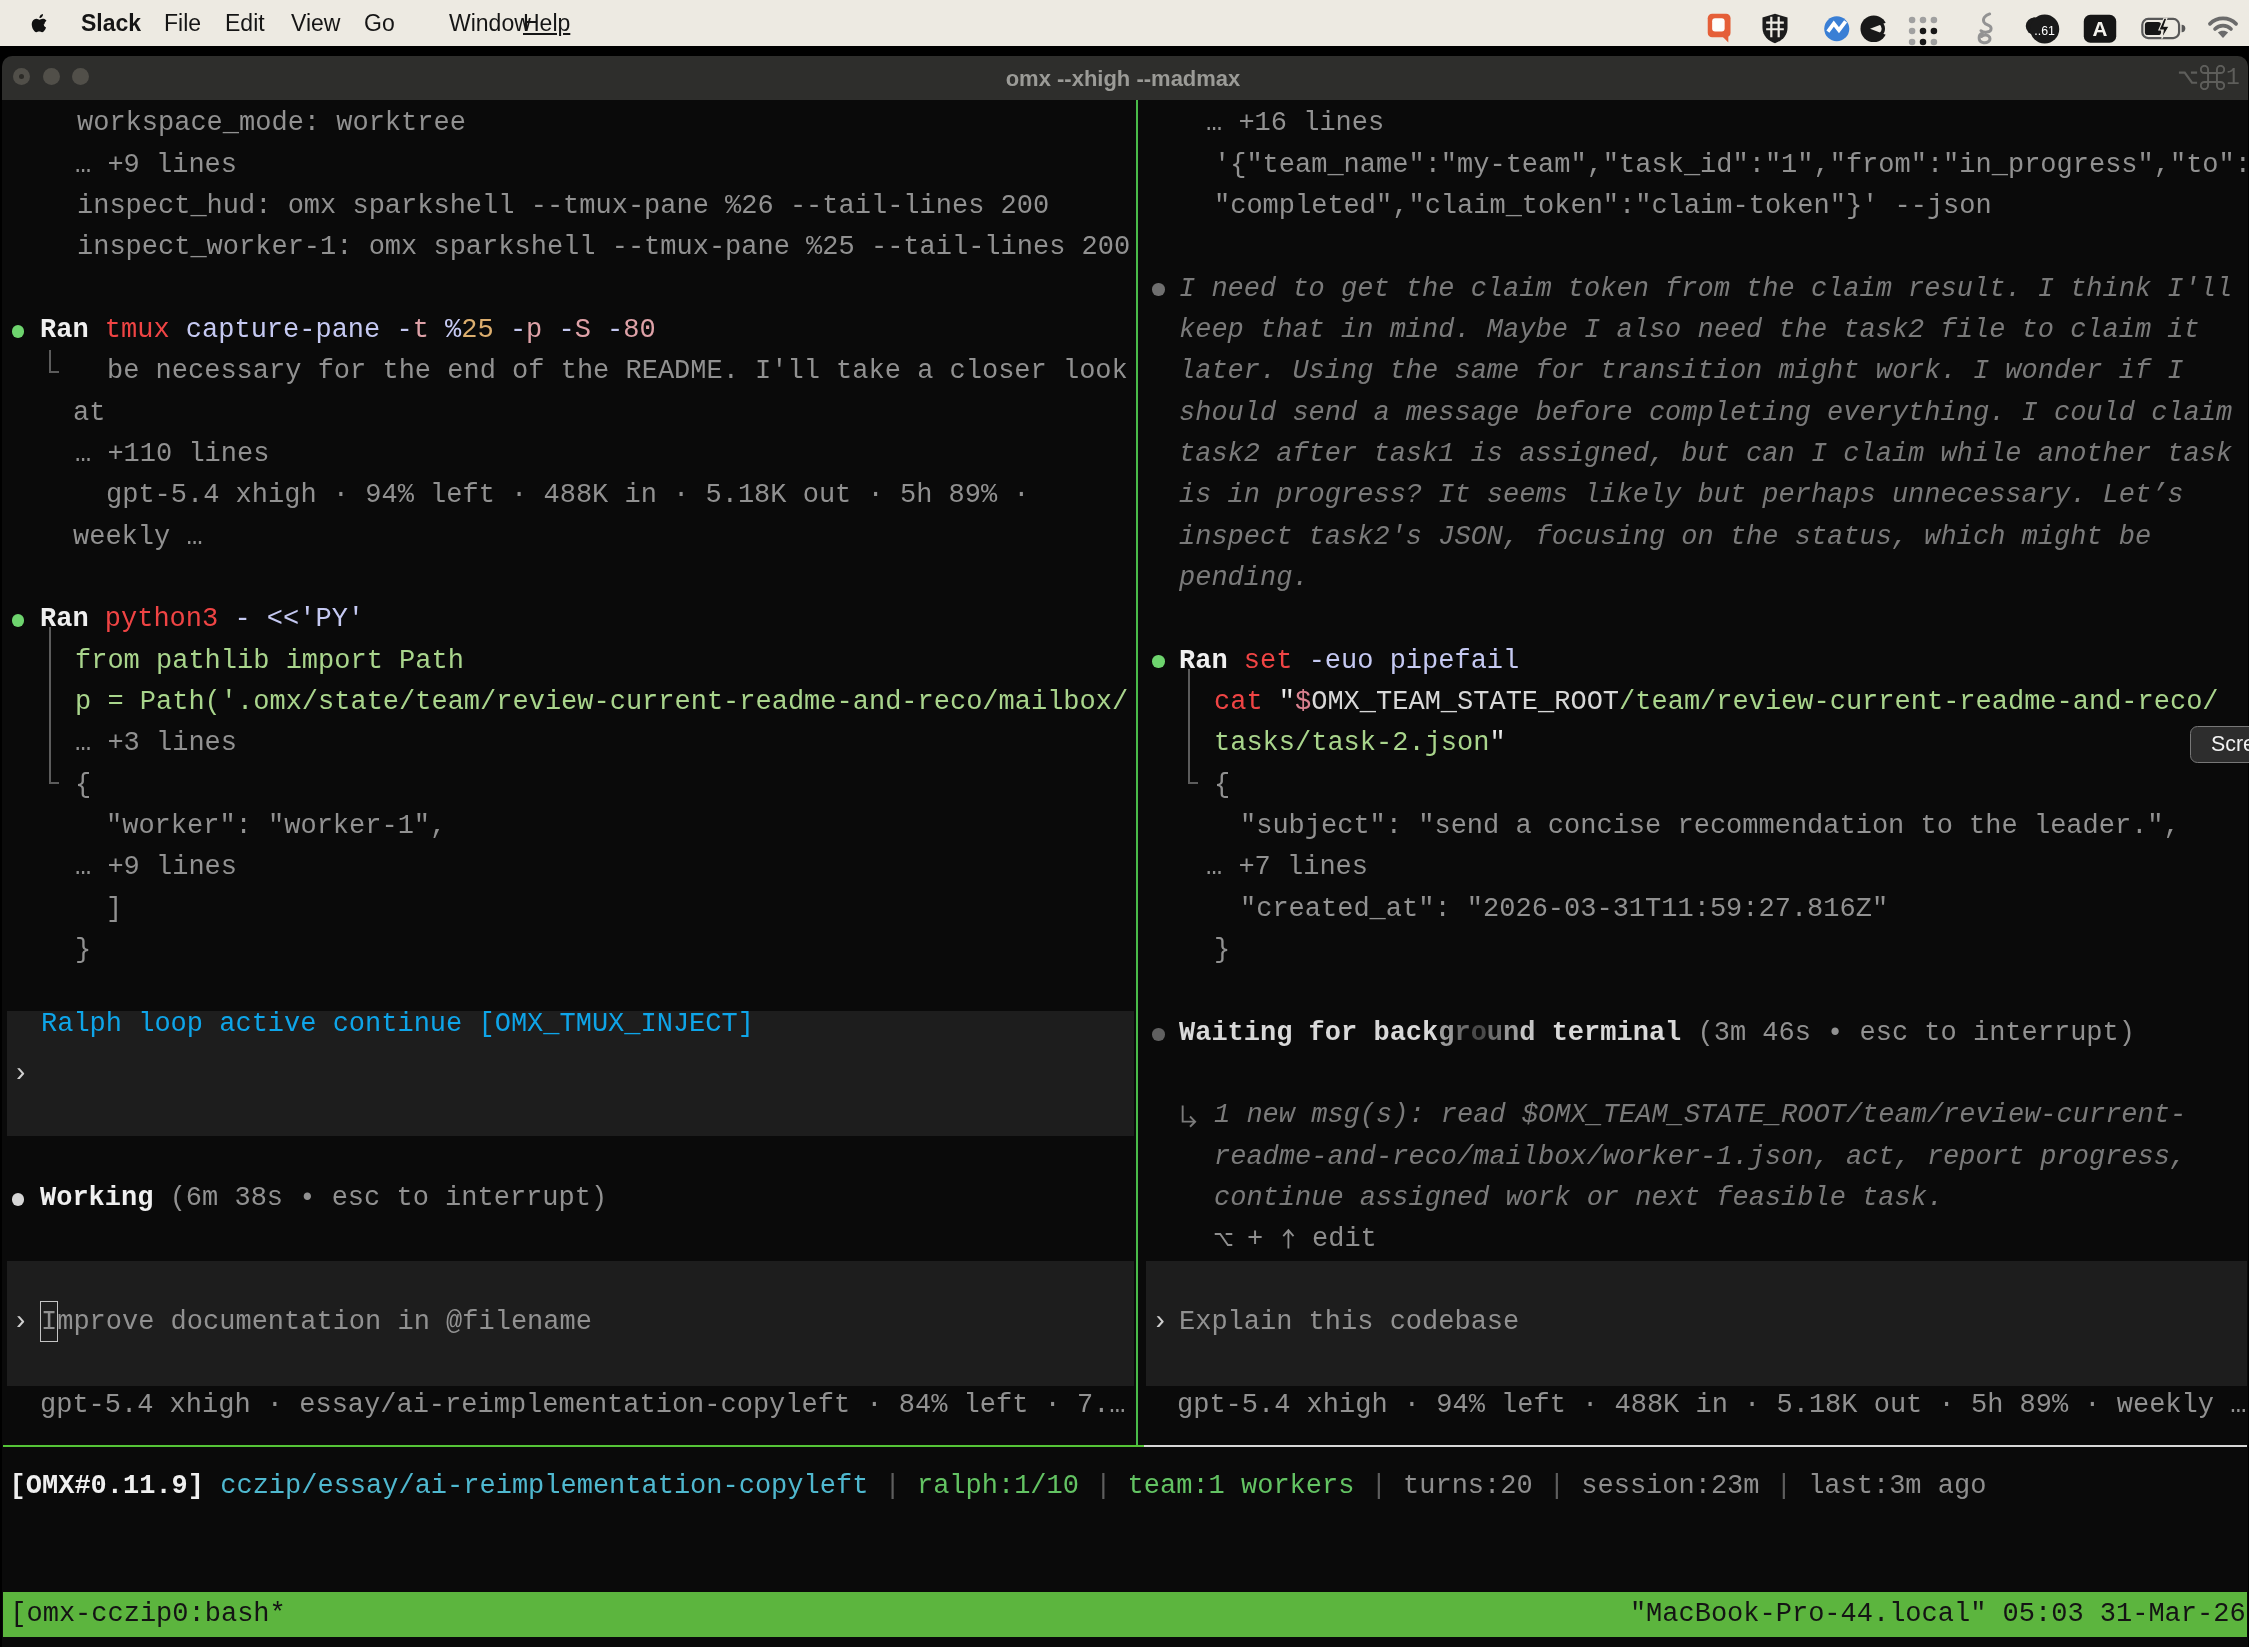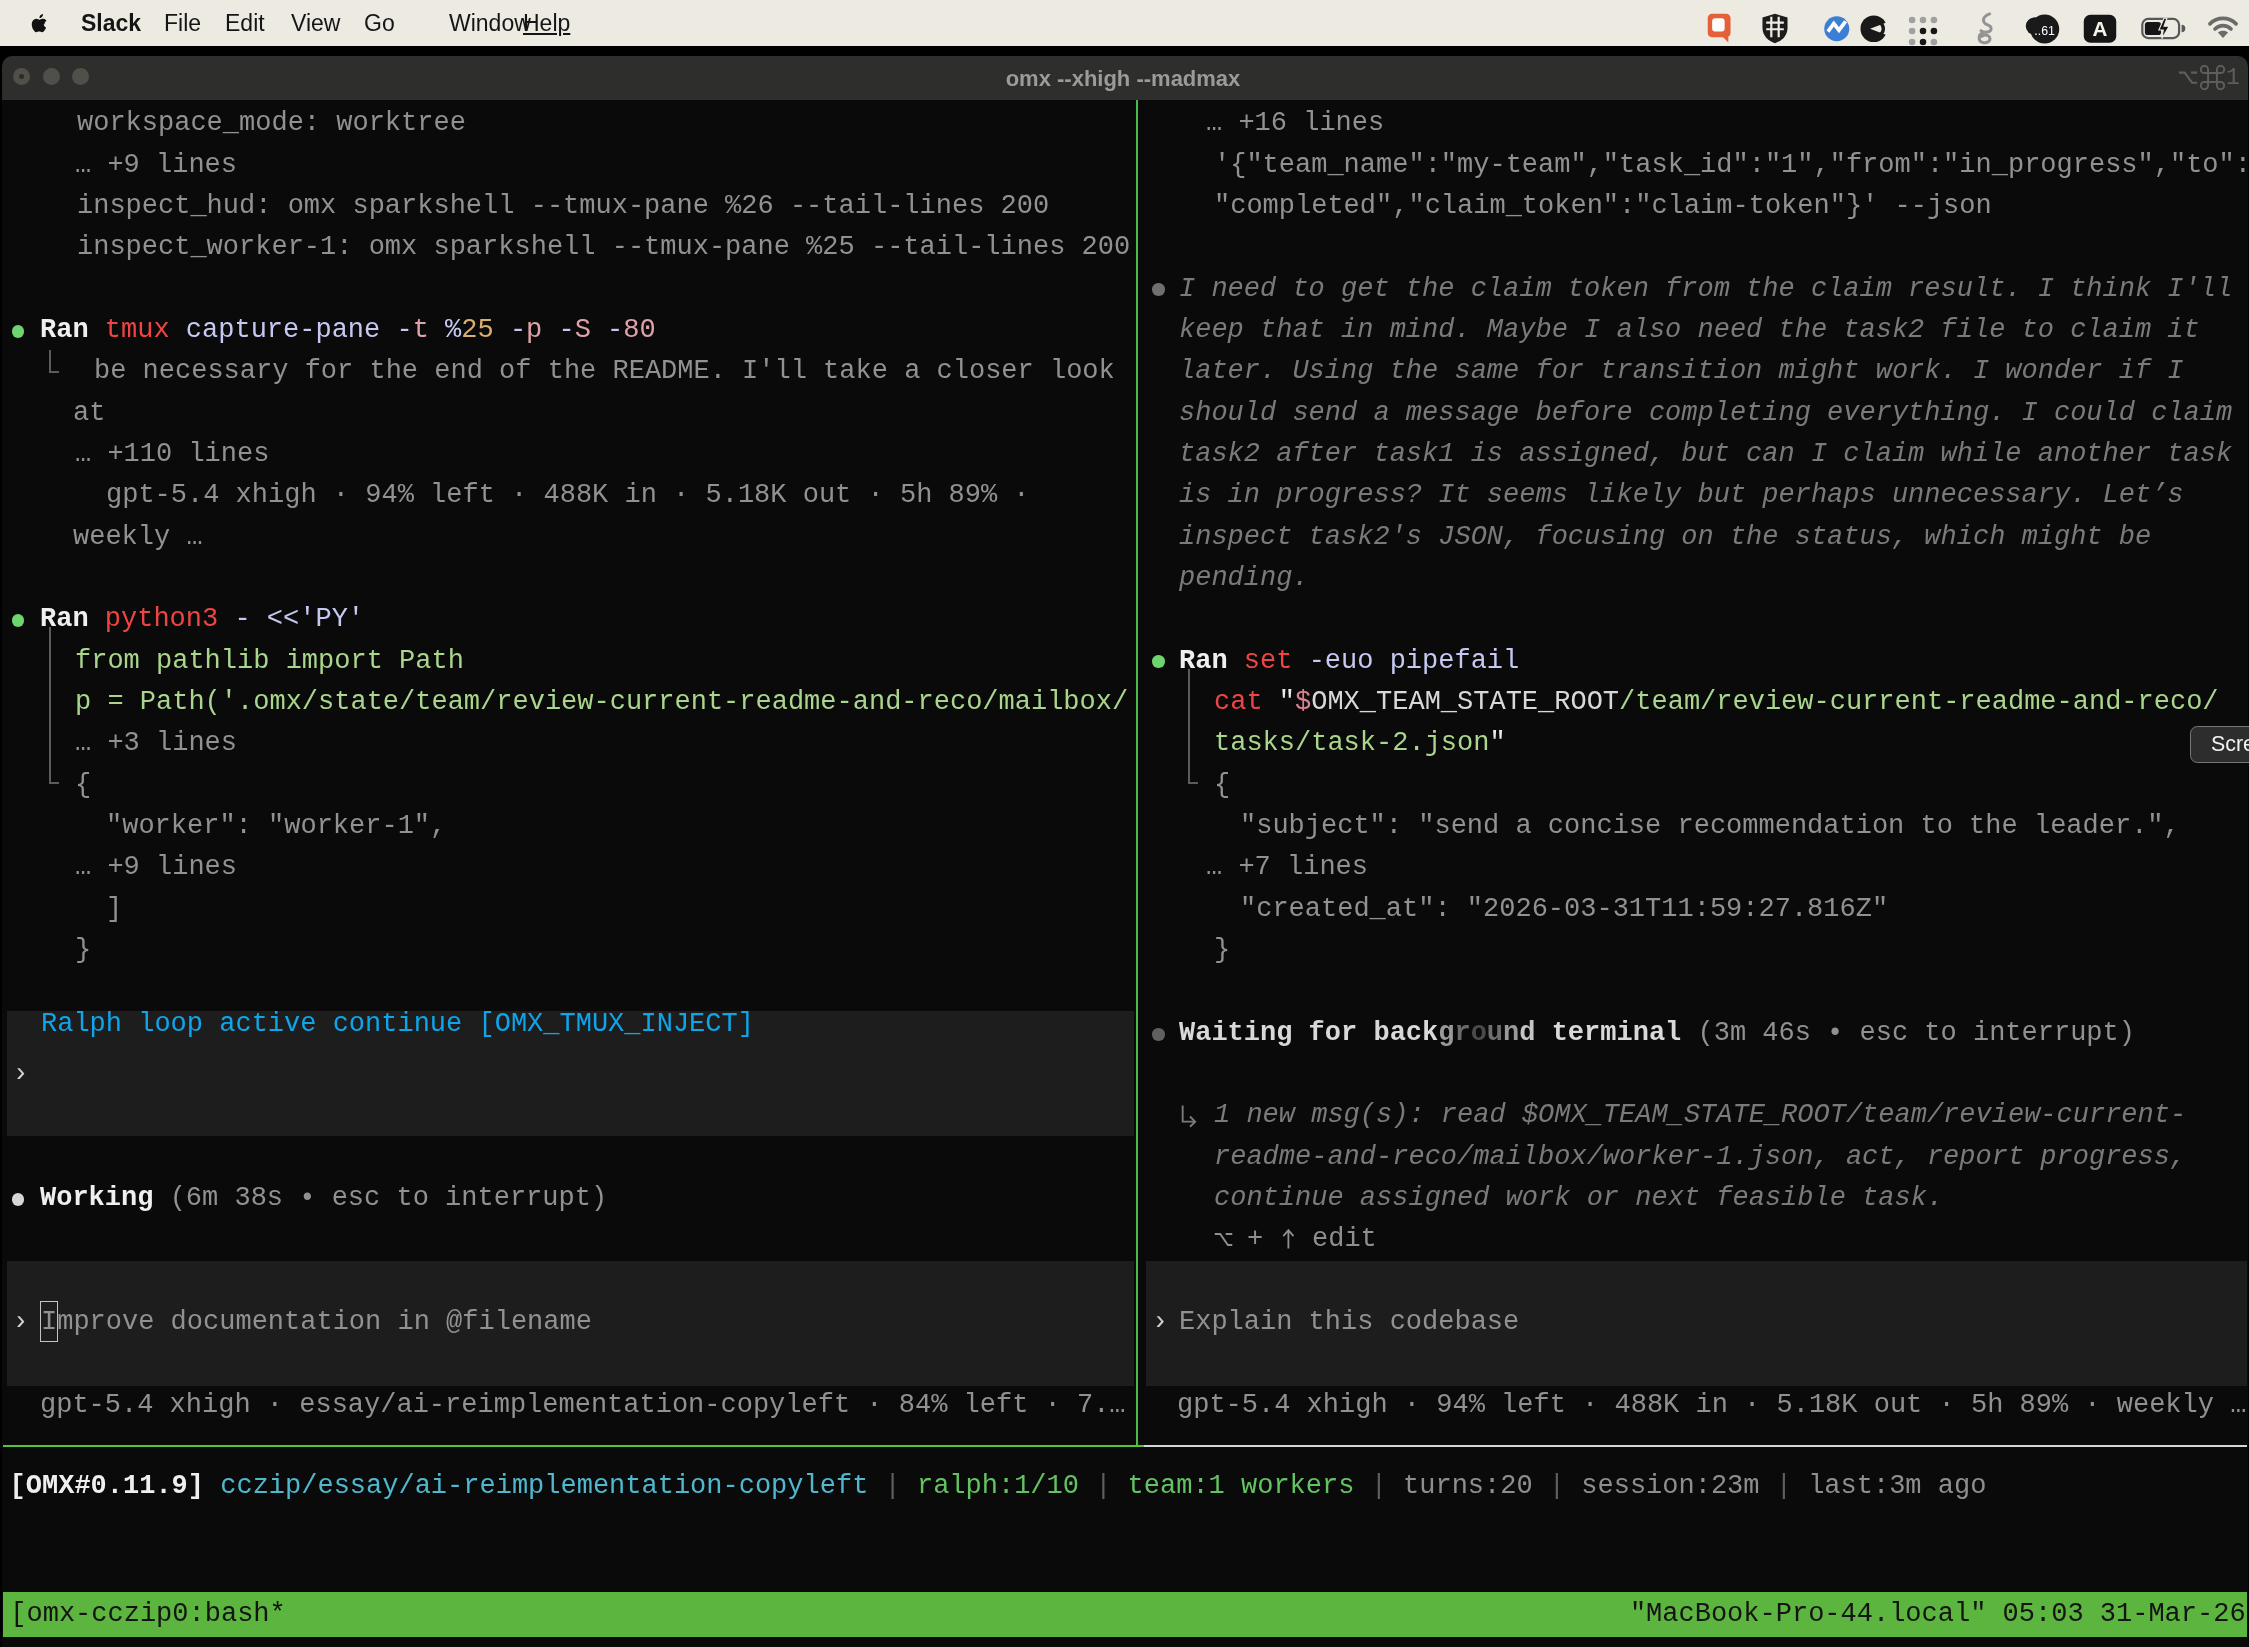--- a/index.html
+++ b/index.html
@@ -128,21 +128,21 @@
 <div id="term">
 
 <div class="r" style="left:77px;top:103px">workspace_mode: worktree</div>
 <div class="r" style="left:75px;top:145px">… +9 lines</div>
 <div class="r" style="left:77px;top:186px">inspect_hud: omx sparkshell --tmux-pane %26 --tail-lines 200</div>
 <div class="r" style="left:77px;top:227px">inspect_worker-1: omx sparkshell --tmux-pane %25 --tail-lines 200</div>
 <div class="bul" style="left:11.8px;top:325px;background:#6ed46e"></div>
 <div class="r" style="left:40px;top:310px"><span class="b">Ran </span><span class="blu">tmux </span><span class="lav">capture-pane </span><span class="lav">-</span><span class="pnk">t </span><span class="lav">%</span><span class="org">25 </span><span class="lav">-</span><span class="pnk">p </span><span class="lav">-</span><span class="pnk">S </span><span class="lav">-</span><span class="pnk">80</span></div>
 <div class="tree" style="left:49px;top:350px;width:1.8px;height:22px"></div>
 <div class="tree" style="left:49px;top:371px;width:9.6px;height:1.8px"></div>
-<div class="r" style="left:94px;top:351px">be necessary for the end of the README. I'll take a closer look</div>
+<div class="r" style="left:107px;top:351px">be necessary for the end of the README. I'll take a closer look</div>
 <div class="r" style="left:73px;top:393px">at</div>
 <div class="r" style="left:75px;top:434px">… +110 lines</div>
 <div class="r" style="left:106px;top:475px">gpt-5.4 xhigh · 94% left · 488K in · 5.18K out · 5h 89% ·</div>
 <div class="r" style="left:73px;top:517px">weekly …</div>
 <div class="bul" style="left:11.8px;top:614px;background:#6ed46e"></div>
 <div class="r" style="left:40px;top:599px"><span class="b">Ran </span><span class="blu">python3 </span><span class="lav">- &lt;&lt;'PY'</span></div>
 <div class="tree" style="left:49px;top:627px;width:1.8px;height:156px"></div>
 <div class="tree" style="left:49px;top:782px;width:9.6px;height:1.8px"></div>
 <div class="r grn" style="left:75px;top:641px">from pathlib import Path</div>
 <div class="r grn" style="left:75px;top:682px">p = Path('.omx/state/team/review-current-readme-and-reco/mailbox/</div>

